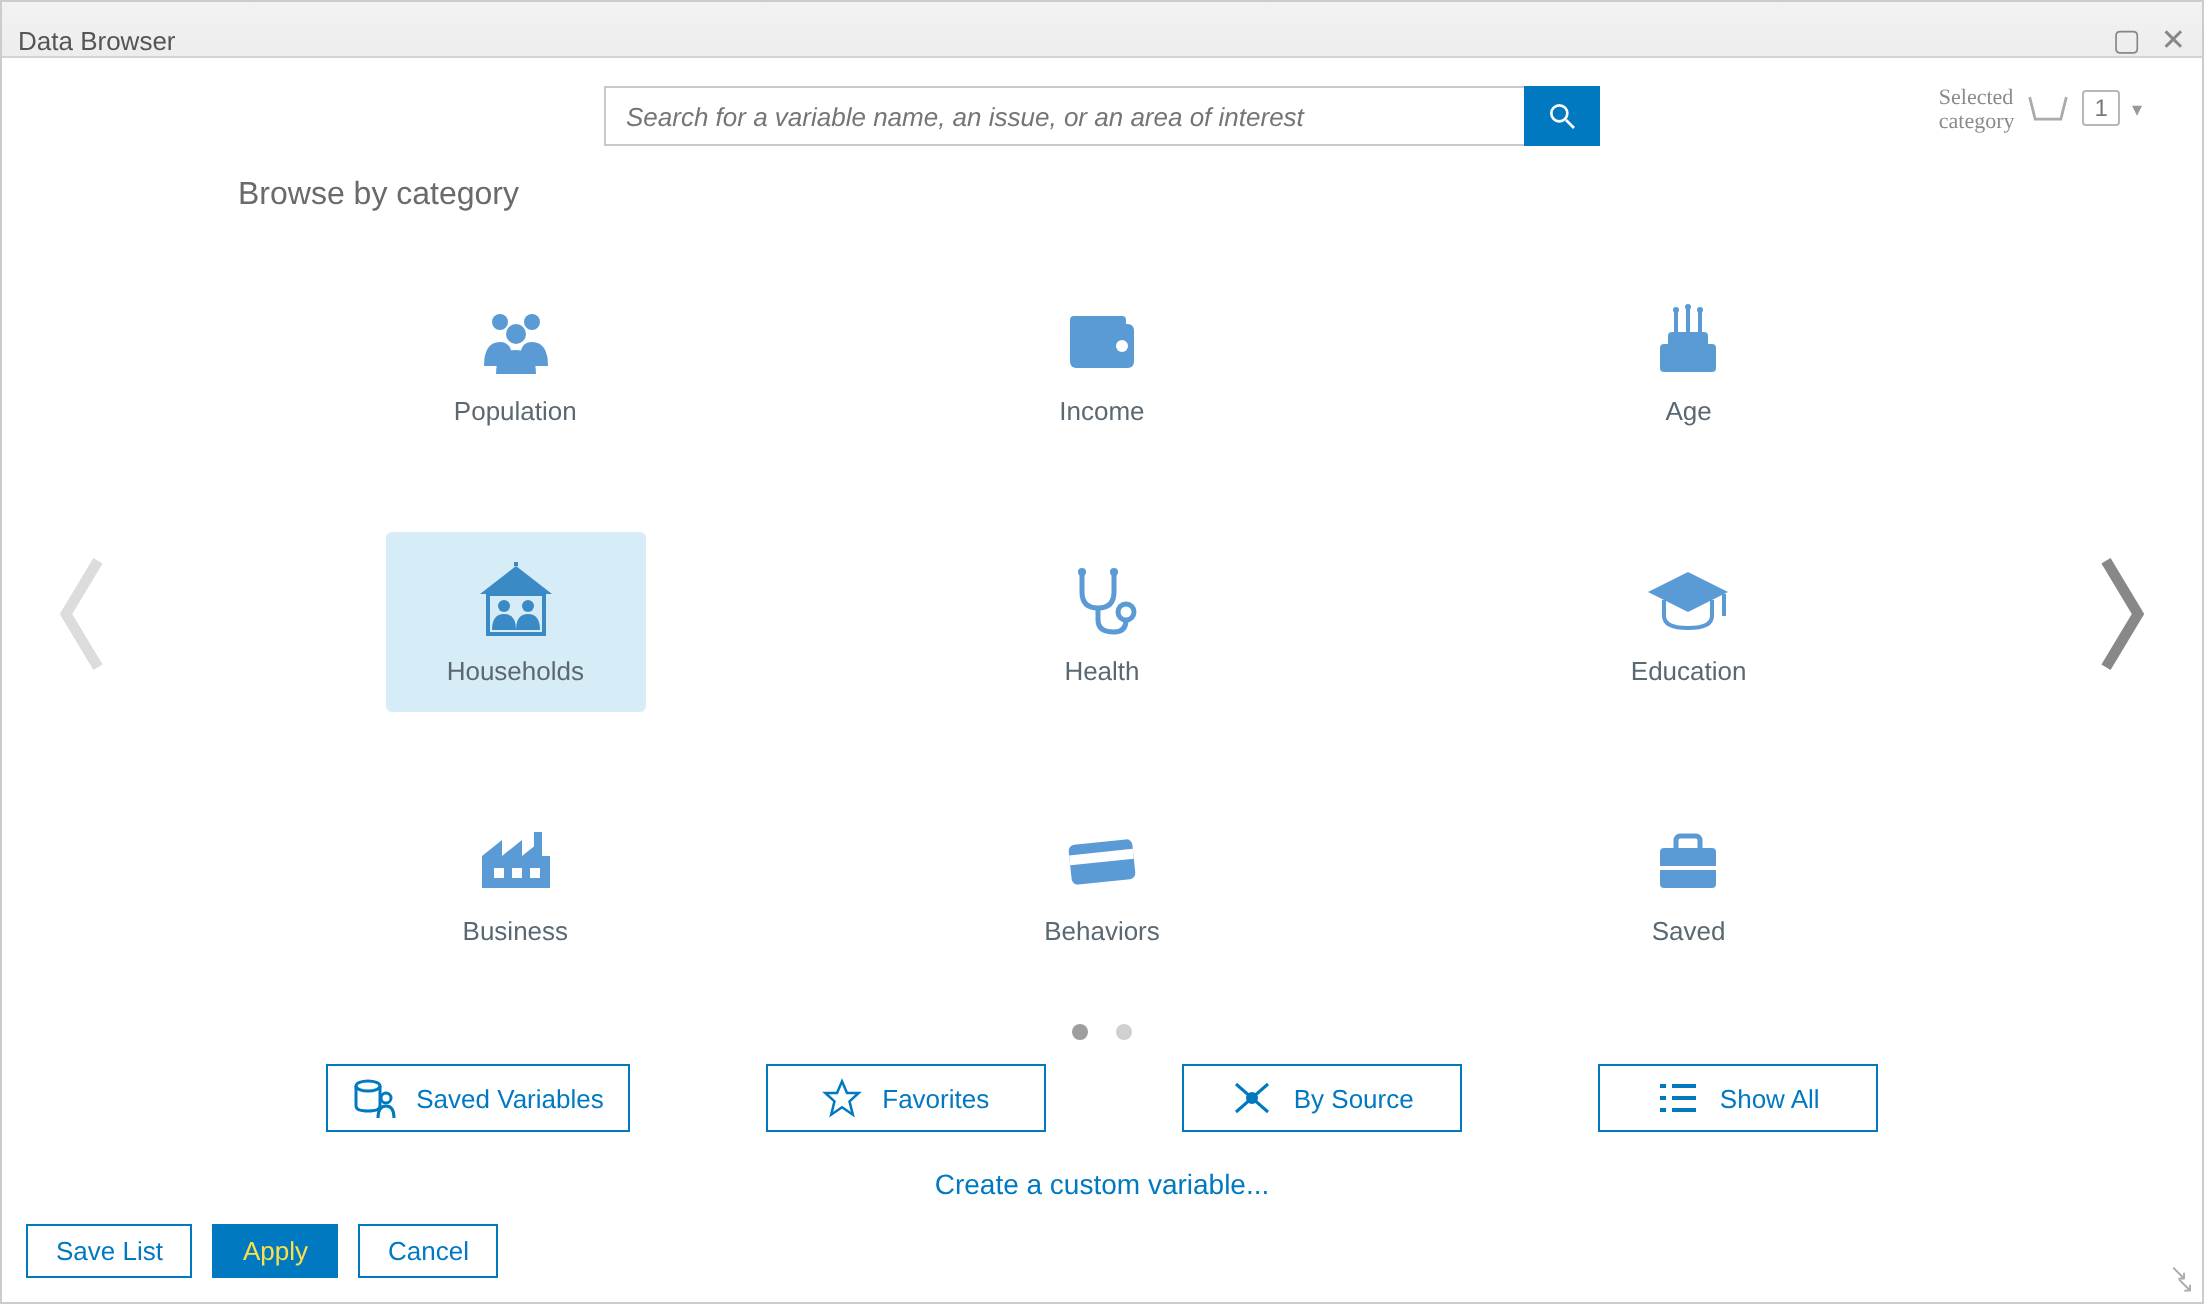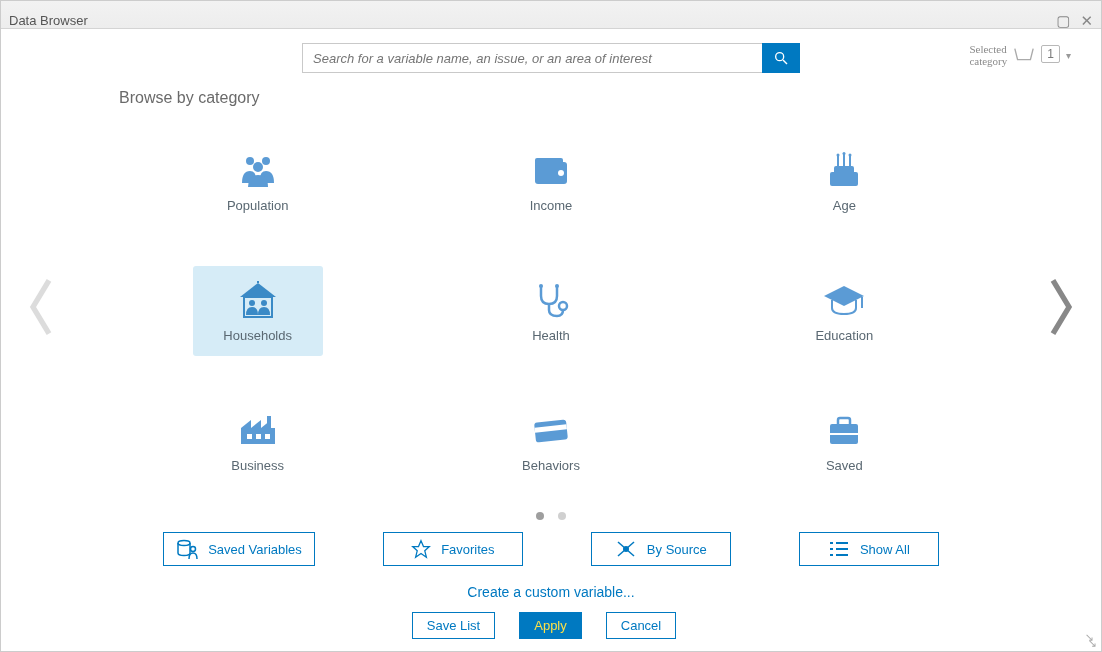--- a/index.html
+++ b/index.html
@@ -173,22 +173,22 @@
   .custom-link {
     text-align: center;
     color: #0079c1;
     font-size: 14px;
     padding: 14px 0 4px 0;
     cursor: pointer;
   }
 
   .footer {
     display: flex;
-    justify-content: center;
-    gap: 24px;
+    justify-content: flex-start;
+    gap: 10px;
     padding: 8px 26px 12px 12px;
     position: relative;
   }
   .footer button {
     font-size: 13px;
     padding: 5px 14px;
     border: 1px solid #0079c1;
     background: #fff;
     color: #0079c1;
     cursor: pointer;

